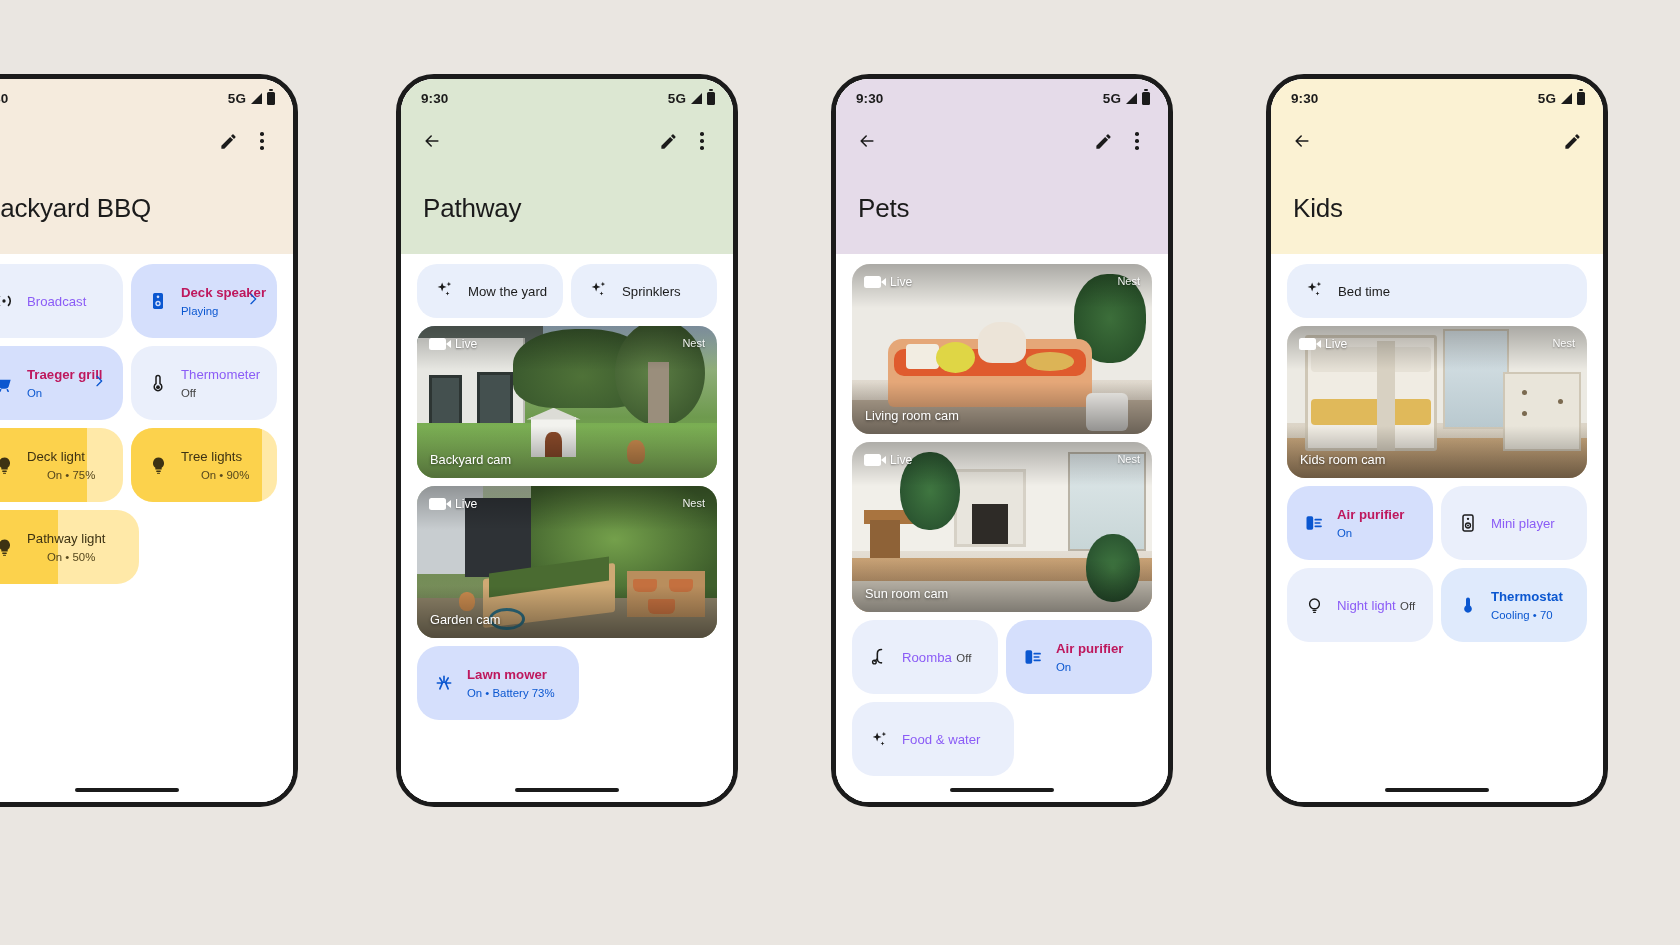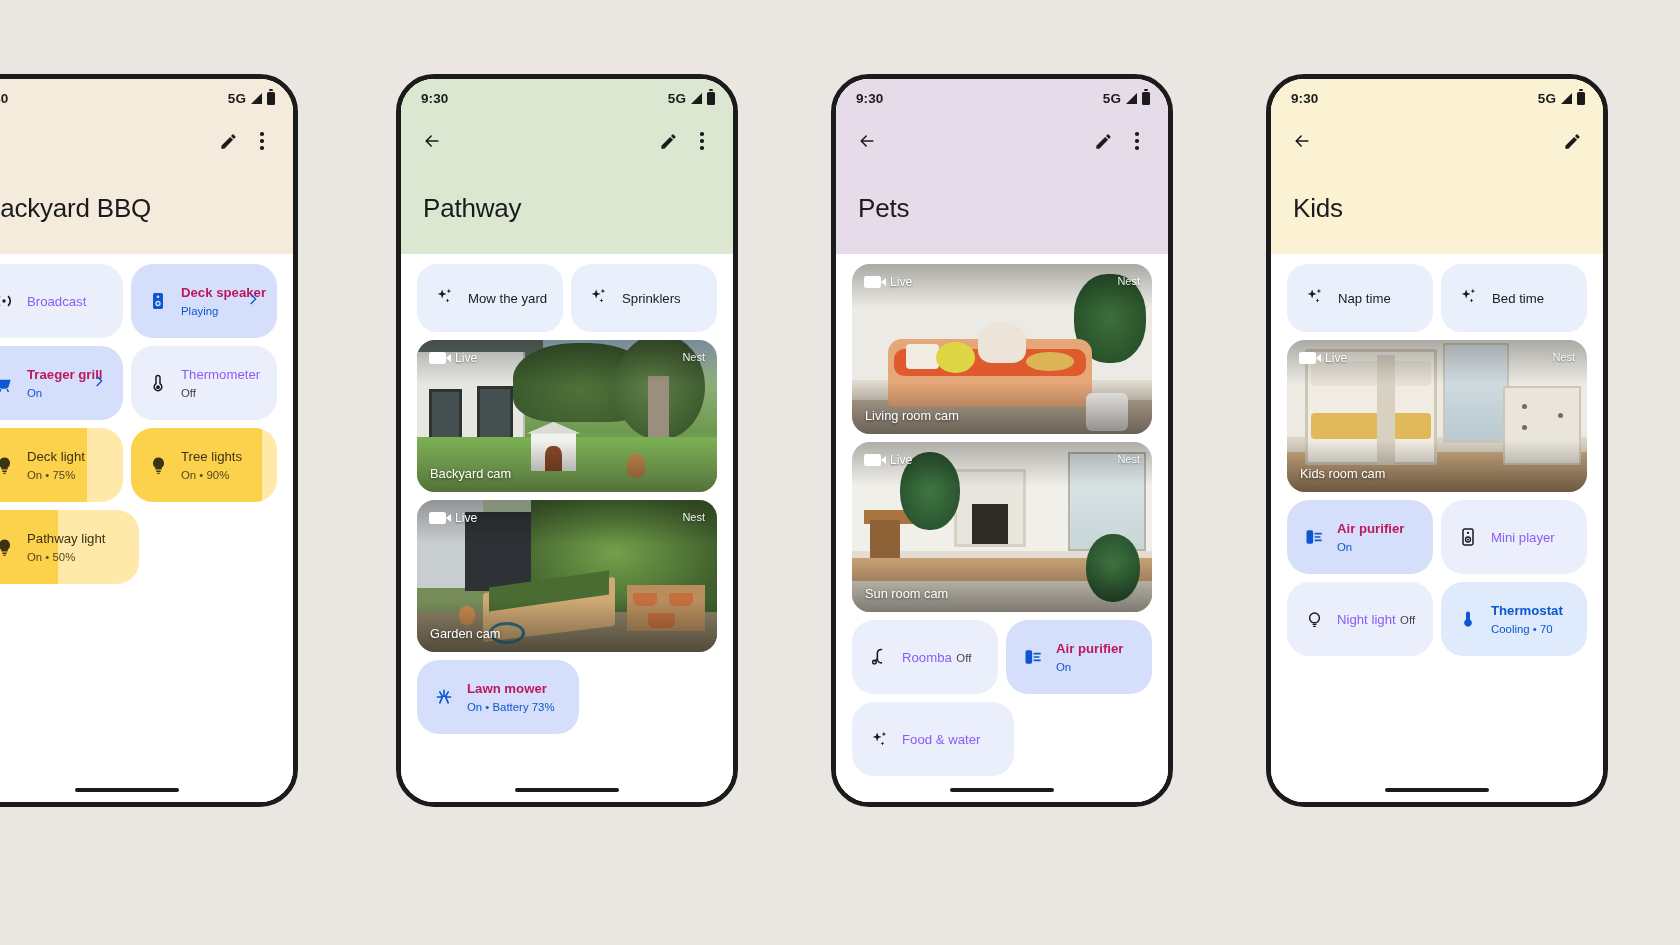--- a/index.html
+++ b/index.html
@@ -71,27 +71,27 @@
   .card .sub { font-size: 11.4px; color:#444; margin-top: 1px; white-space:nowrap; }
   .card .chev { margin-left:auto; z-index:2; flex:0 0 auto; }
 
   
   .v-neutral { background: #eaeffb; }
   .v-active  { background: #d5dffc; }
   .v-active .lbl { color:#be185d; font-weight:600; }
   .v-active .sub { color:#0b57d0; }
   .v-light-on { background: #ffe9a8; }
   .v-light-on .lbl { color:#3d3213; }
-  .v-light-on .sub { color:#55471d; }
+  .v-light-on .sub { color:#55471d;margin-left:20px; }
   .v-therm { background: #dfeafc; }
   .v-therm .lbl { color:#0b57d0; font-weight:600; }
   .v-therm .sub { color:#0b57d0; }
   .slider-fill { position:absolute; left:0; top:0; bottom:0; background:#fcd24c; z-index:1; }
 
-  .chip { height: 68px; border-radius: 20px; background:#e9effb; display:flex; align-items:center; gap:14px; padding: 0 18px; flex:1 1 0; min-width:0; cursor:pointer;}
+  .chip { height: 54px; border-radius: 20px; background:#e9effb; display:flex; align-items:center; gap:14px; padding: 0 18px; flex:1 1 0; min-width:0; cursor:pointer;}
   .chip .lbl { font-size: 13.2px; color:#1b1b1b; white-space:nowrap; }
 
   
   .cam { position: relative; width: 100%; height: 152px; border-radius: 18px; overflow: hidden; margin-bottom: 8px; cursor:pointer; }
   .cam .livebar { position:absolute; top:11px; left:12px; display:flex; align-items:center; gap:9px; z-index:3; }
   .cam .livebar .lv { font-size:12.2px; color:#fff; font-weight:500; text-shadow:0 1px 2px rgba(0,0,0,.45); }
   .cam .nest { position:absolute; top:11px; right:12px; font-size:11px; color:#fff; opacity:.92; z-index:3; text-shadow:0 1px 2px rgba(0,0,0,.45);}
   .cam .camname { position:absolute; left:13px; bottom:11px; font-size:12.8px; color:#fff; z-index:3; text-shadow:0 1px 3px rgba(0,0,0,.55); }
   .cam .scrim { position:absolute; left:0; right:0; bottom:0; height:52px; background:linear-gradient(to top, rgba(0,0,0,.42), rgba(0,0,0,0)); z-index:2;}
   .cam .scrim-t { position:absolute; left:0; right:0; top:0; height:44px; background:linear-gradient(to bottom, rgba(0,0,0,.28), rgba(0,0,0,0)); z-index:2;}
@@ -610,30 +610,20 @@
       <div class="body">
         <div class="row">
           <div class="chip">
             <span class="ic">
               <svg width="19" height="19" viewBox="0 0 24 24">
                   <path d="M9 3l1.5 4.2L14.7 8.7 10.5 10.2 9 14.4 7.5 10.2 3.3 8.7 7.5 7.2z" fill="#1b1b1b"></path>
                   <path d="M17.5 2.2l.8 2.1 2.1.8-2.1.8-.8 2.1-.8-2.1-2.1-.8 2.1-.8z" fill="#1b1b1b"></path>
                   <path d="M15.8 14.6l.7 1.8 1.8.7-1.8.7-.7 1.8-.7-1.8-1.8-.7 1.8-.7z" fill="#1b1b1b"></path>
                 </svg>
             </span>
-            <span class="lbl">Nap time</span>
-          </div>
-          <div class="chip">
-            <span class="ic">
-              <svg width="19" height="19" viewBox="0 0 24 24">
-                  <path d="M9 3l1.5 4.2L14.7 8.7 10.5 10.2 9 14.4 7.5 10.2 3.3 8.7 7.5 7.2z" fill="#1b1b1b"></path>
-                  <path d="M17.5 2.2l.8 2.1 2.1.8-2.1.8-.8 2.1-.8-2.1-2.1-.8 2.1-.8z" fill="#1b1b1b"></path>
-                  <path d="M15.8 14.6l.7 1.8 1.8.7-1.8.7-.7 1.8-.7-1.8-1.8-.7 1.8-.7z" fill="#1b1b1b"></path>
-                </svg>
-            </span>
             <span class="lbl">Bed time</span>
           </div>
         </div>
 
         <div class="cam">
           <div class="sc sc-kids">
             <div class="wall3"></div>
               <div class="floor2"></div>
             <div class="bunk"></div>
               <div class="mat1"></div>

